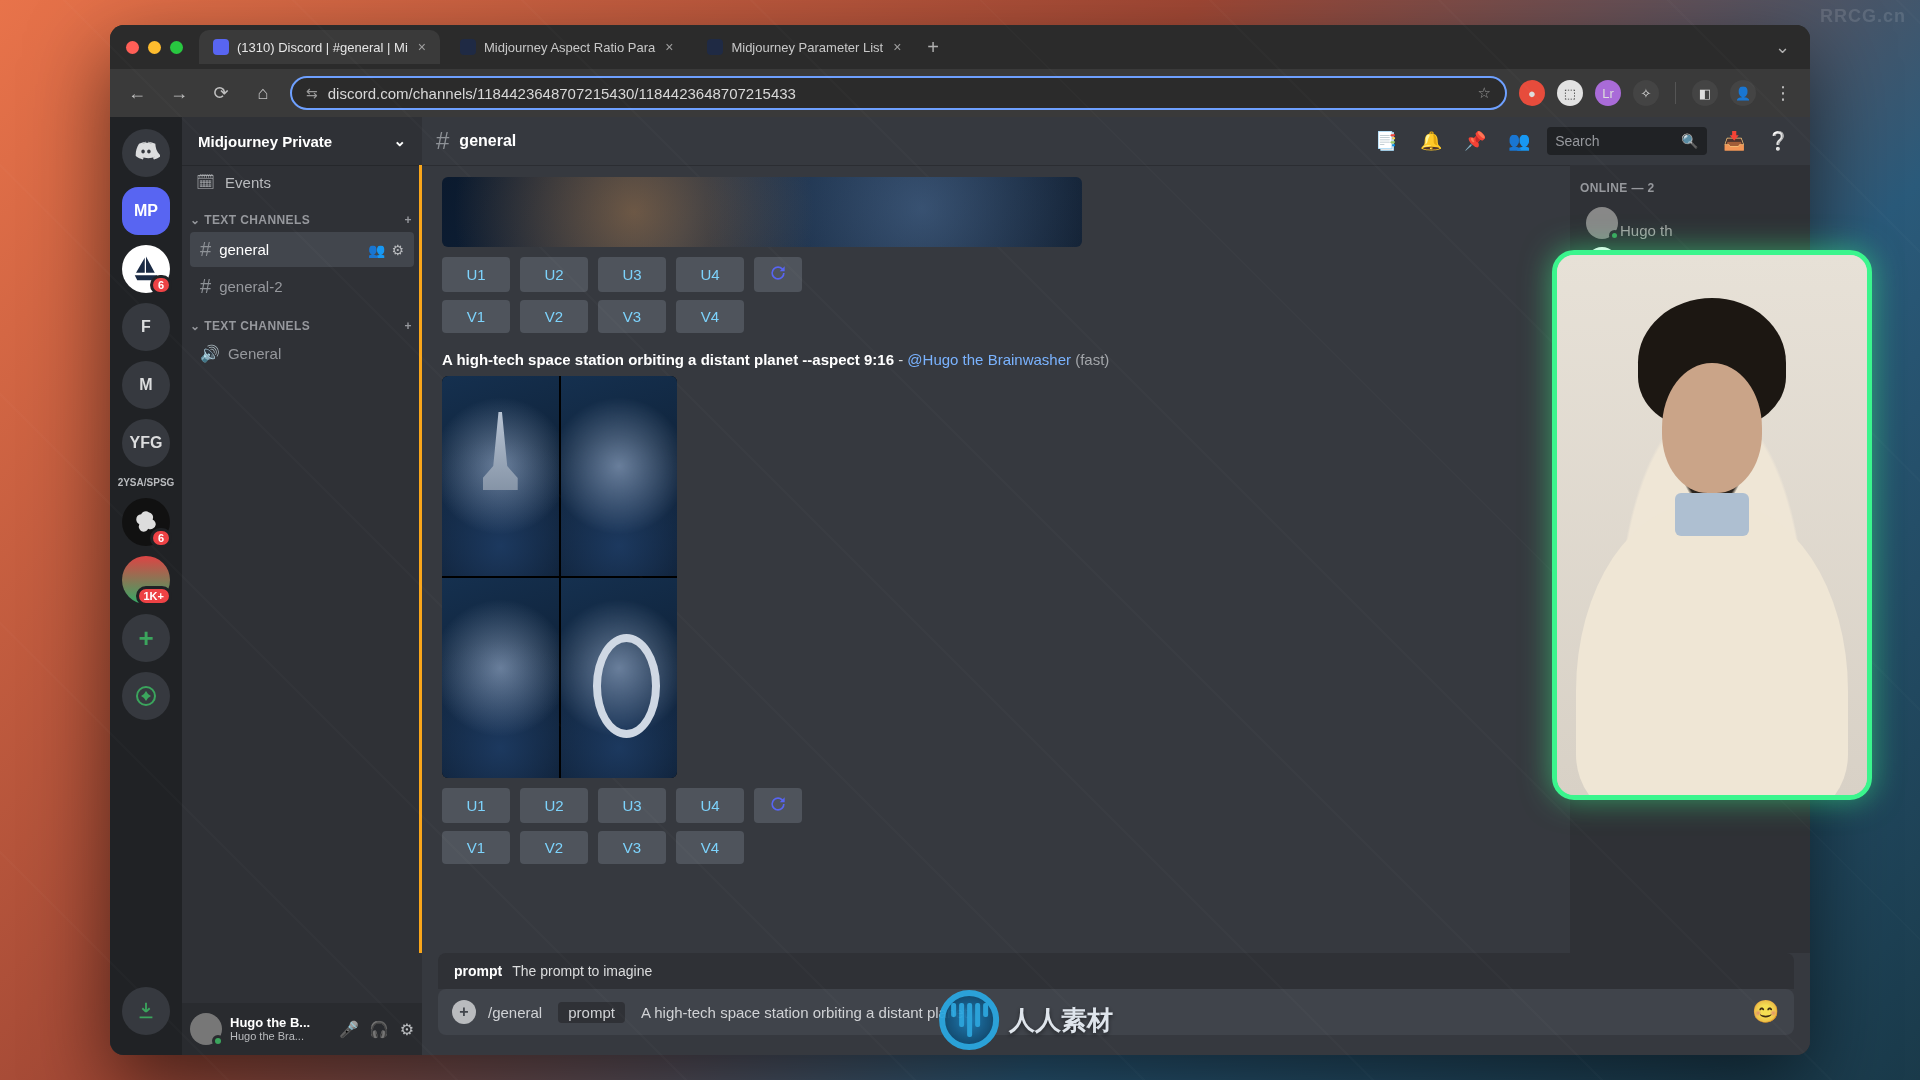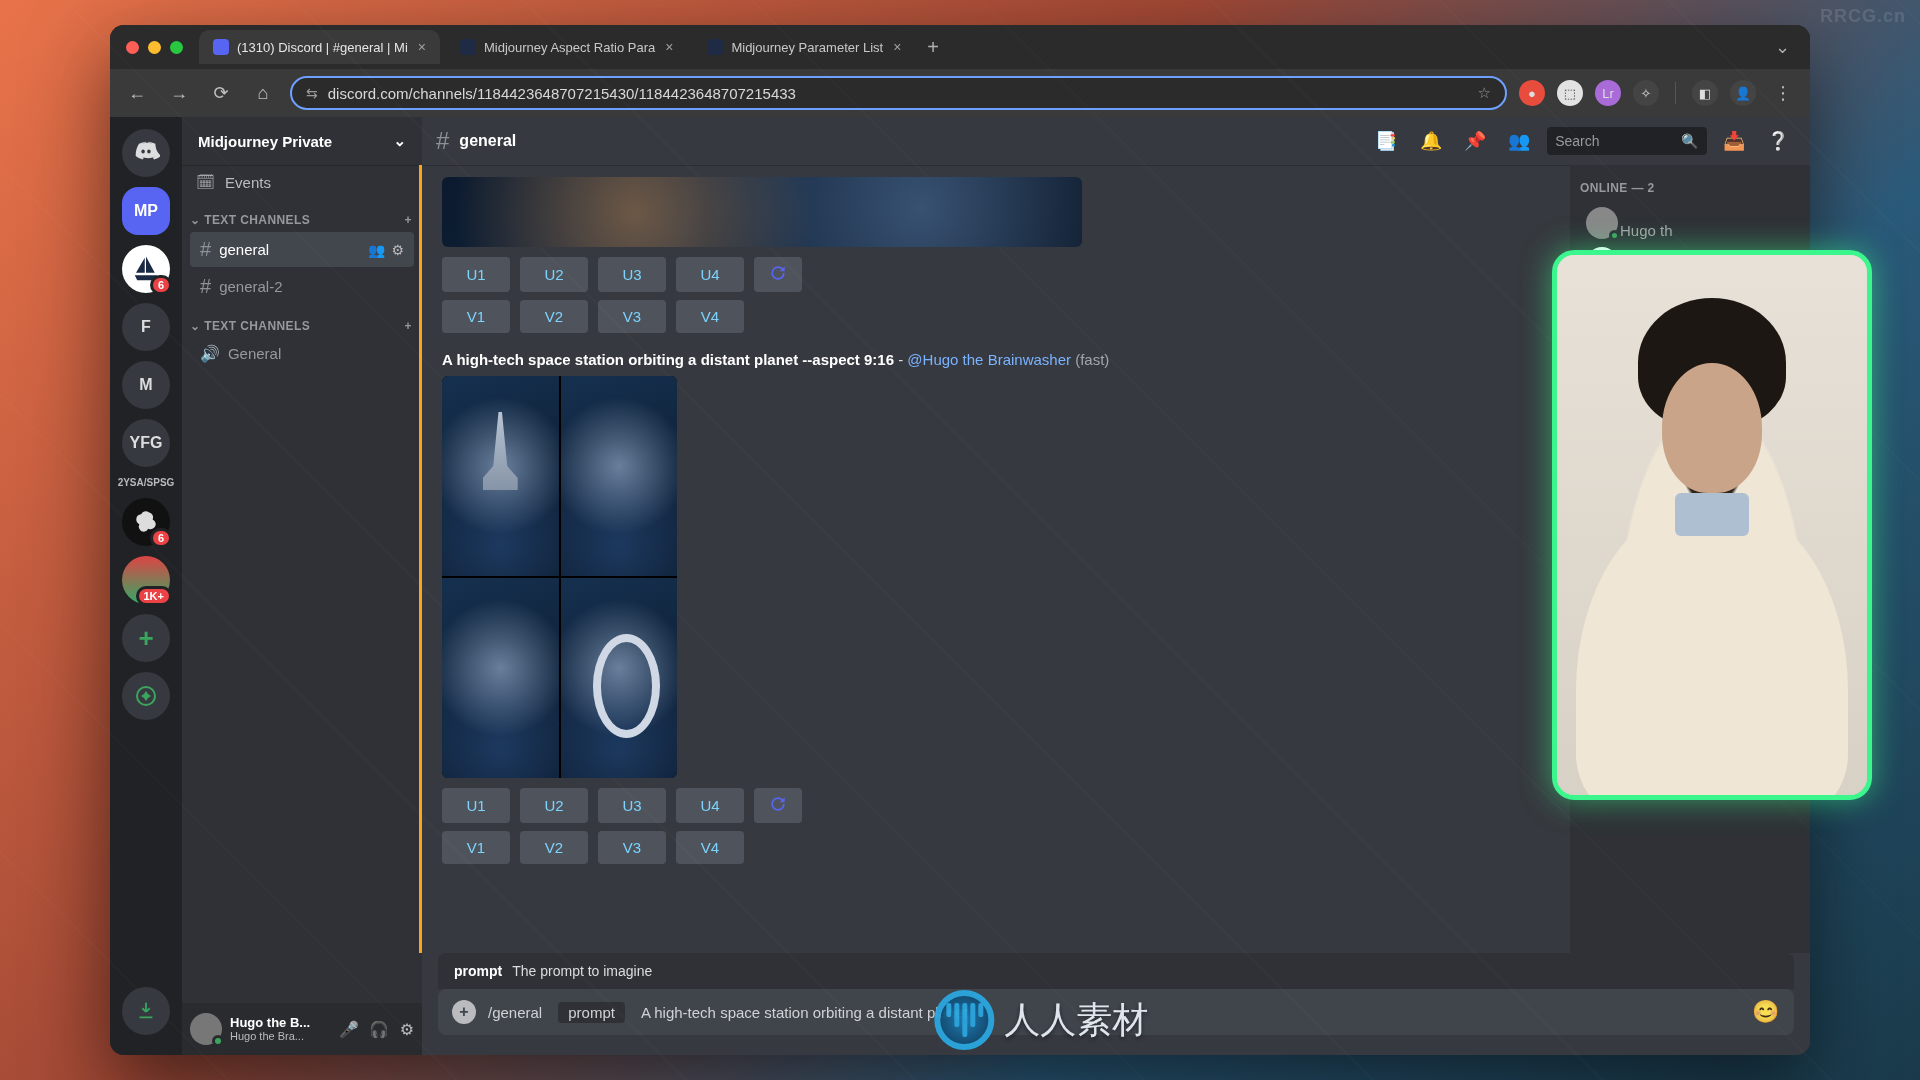--- a/index.html
+++ b/index.html
@@ -150,21 +150,21 @@
   
   .centerlogo{position:absolute;left:50%;bottom:30px;transform:translateX(-12%);display:flex;align-items:center;gap:10px;opacity:.95}
   .centerlogo .ring{width:60px;height:60px;border:6px solid #2aa7e0;border-radius:50%;display:flex;align-items:center;justify-content:center;background:radial-gradient(circle,#1d7db6,#0d3a5a);} 
   .centerlogo .bars{display:flex;gap:3px}
   .centerlogo .bars span{width:5px;background:#2aa7e0;border-radius:2px}
   .centerlogo .bars span:nth-child(1){height:14px}
   .centerlogo .bars span:nth-child(2){height:24px}
   .centerlogo .bars span:nth-child(3){height:34px}
   .centerlogo .bars span:nth-child(4){height:24px}
   .centerlogo .bars span:nth-child(5){height:14px}
-  .centerlogo .txt{color:#e8eef5;font-weight:400;font-size:36px;text-shadow:0 2px 4px rgba(0,0,0,.5)}
+  .centerlogo .txt{color:#e8eef5;font-weight:700;font-size:26px;text-shadow:0 2px 4px rgba(0,0,0,.5)}
 </style>
 </head>
 <body>
 
 <div class="corner">RRCG.cn</div>
 <div class="wm"></div>
 
 <div class="browser">
 
   <div class="tabstrip">

